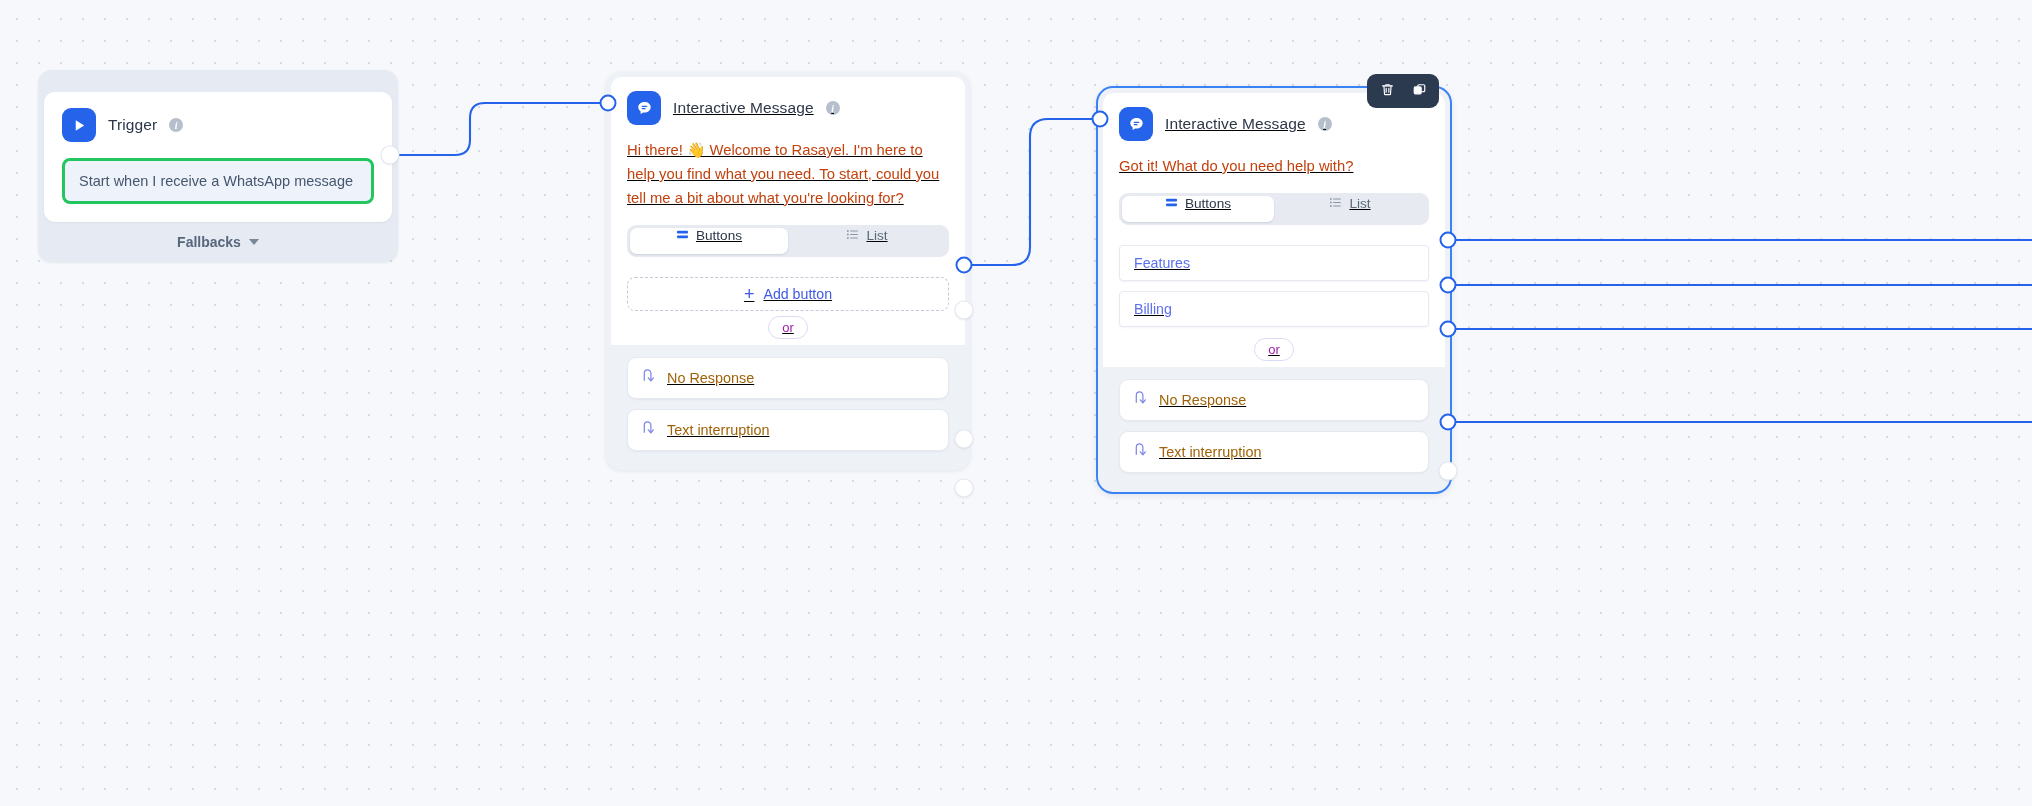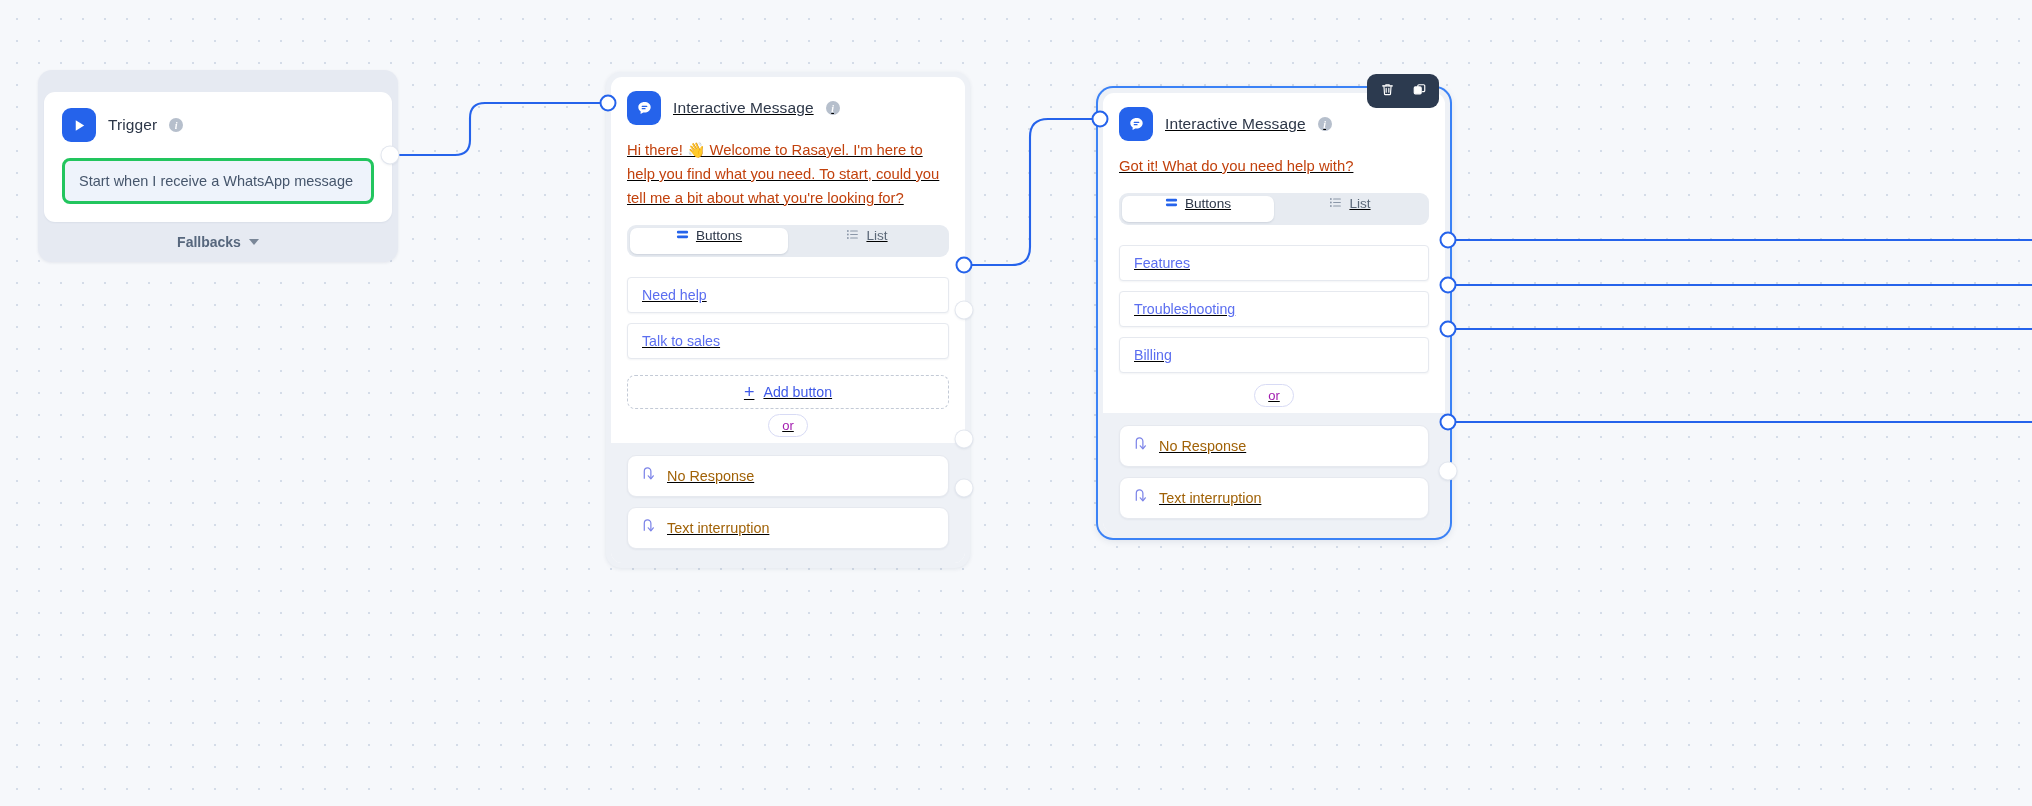--- a/index.html
+++ b/index.html
@@ -252,24 +252,20 @@
                   <circle cx="2" cy="7" r="1" fill="#8b97a8"></circle>
                   <rect x="4.4" y="6.4" width="8.4" height="1.2" rx=".6" fill="#8b97a8"></rect>
                   <circle cx="2" cy="10.8" r="1" fill="#8b97a8"></circle>
                   <rect x="4.4" y="10.2" width="8.4" height="1.2" rx=".6" fill="#8b97a8"></rect>
                 </svg>
             </span>
             <span>List</span>
           </div>
         </div>
       </div>
-      <div class="opt-list">
-        <div class="opt">Need help</div>
-        <div class="opt">Talk to sales</div>
-      </div>
       <div class="add-btn">
         <span class="plus">+</span>
         <span>Add button</span>
       </div>
       <div class="or-wrap">
         <span class="or-pill">or</span>
       </div>
       <div class="fallback-zone">
         <div class="fb-row">
           <span>
@@ -333,21 +329,20 @@
                   <circle cx="2" cy="10.8" r="1" fill="#8b97a8"></circle>
                   <rect x="4.4" y="10.2" width="8.4" height="1.2" rx=".6" fill="#8b97a8"></rect>
                 </svg>
             </span>
             <span>List</span>
           </div>
         </div>
       </div>
       <div class="opt-list">
         <div class="opt">Features</div>
-        <div class="opt">Troubleshooting</div>
         <div class="opt">Billing</div>
       </div>
       <div class="or-wrap">
         <span class="or-pill">or</span>
       </div>
       <div class="fallback-zone">
         <div class="fb-row">
           <span>
             <svg width="14" height="16" viewBox="0 0 14 17" fill="none" stroke="#7b83e8" stroke-width="1.3">
                 <path d="M2 13.5 V5.5 A3.5 3.5 0 0 1 9 5.5 V13"></path>

